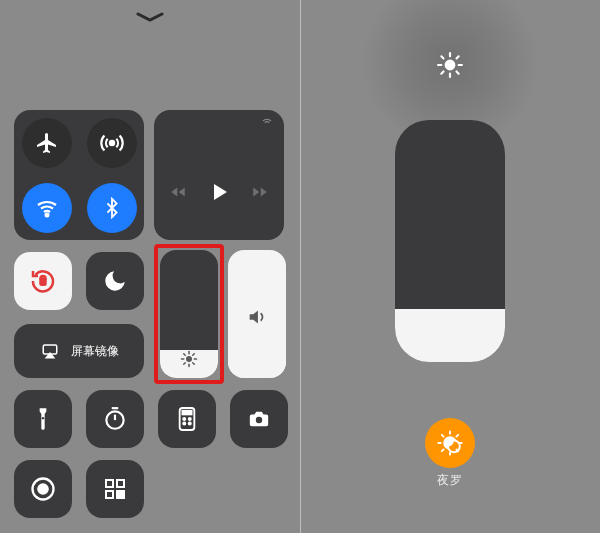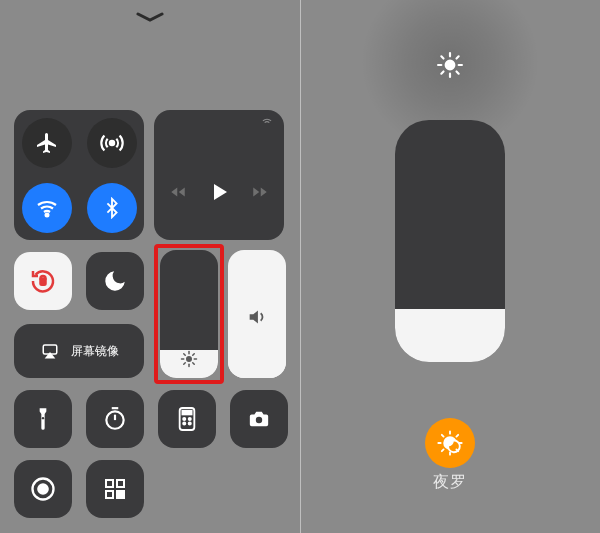--- a/index.html
+++ b/index.html
@@ -147,21 +147,21 @@
     position:absolute; left:0; right:0; bottom:0; height:22%;
     background:#f4f4f4;
   }
   .night-btn {
     position:absolute; left:50%; top:418px; transform:translateX(-50%);
     width:50px; height:50px; border-radius:50%; background:#ff9500;
     display:flex;align-items:center;justify-content:center;
   }
   .night-label {
     position:absolute; left:50%; top:472px; transform:translateX(-50%);
-    color:#e9e9e9; font-size:16px; letter-spacing:1px;font-family:Liberation Mono, monospace;
+    color:#e9e9e9; font-size:12px; letter-spacing:1px;font-family:Liberation Mono, monospace;
   }
 </style>
 </head>
 <body>
 
 <div class="split">
 
   <div class="left">
     <div class="handle">
       <svg width="28" height="12">

